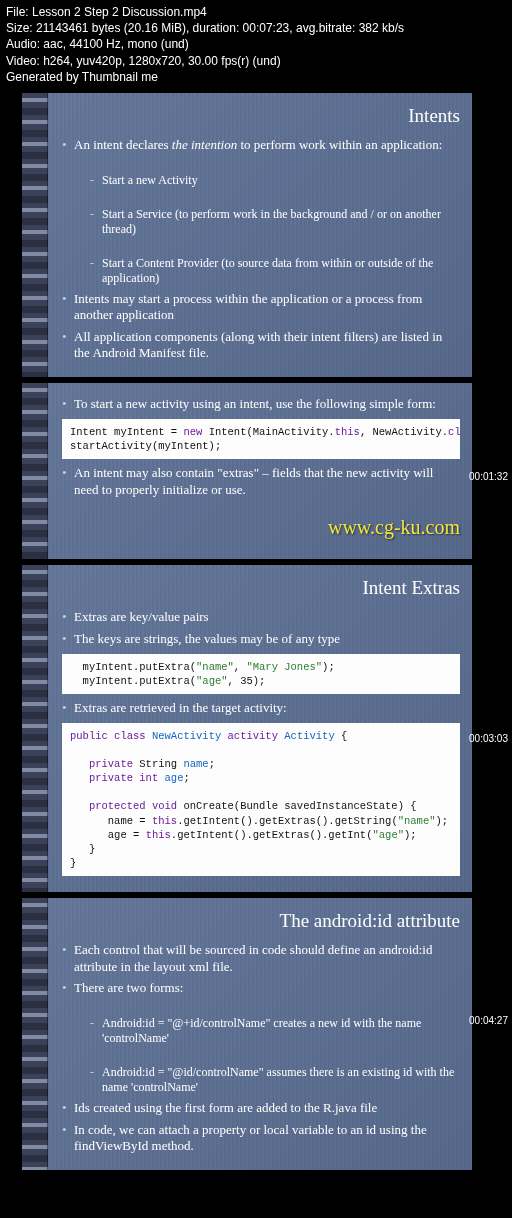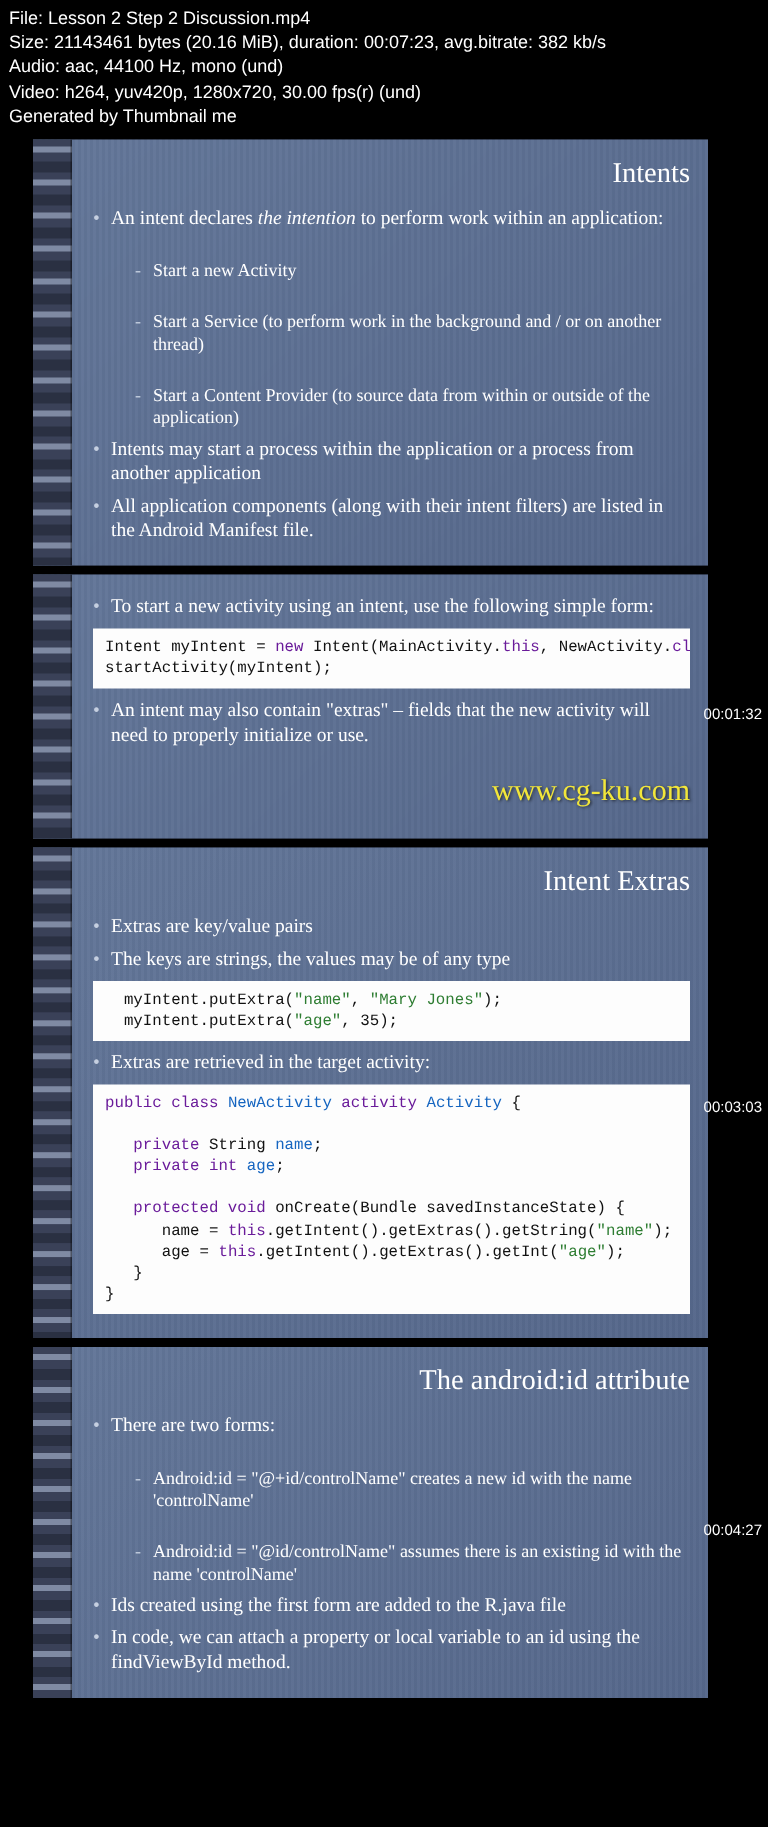--- a/index.html
+++ b/index.html
@@ -171,20 +171,21 @@
    <span class="kw">protected void</span> onCreate(Bundle savedInstanceState) {
       name = <span class="kw">this</span>.getIntent().getExtras().getString(<span class="str">"name"</span>);
       age = <span class="kw">this</span>.getIntent().getExtras().getInt(<span class="str">"age"</span>);
    }
 }</div>
   </div>
 
   <div class="slide">
     <div class="spiral"></div>
     <h2>The android:id attribute</h2>
+    <div class="bullet">Each control that will be sourced in code should define an android:id attribute in the layout xml file.</div>
     <div class="bullet">There are two forms:</div>
     <div class="subbullet">Android:id = "@+id/controlName" creates a new id with the name 'controlName'</div>
     <div class="subbullet">Android:id = "@id/controlName" assumes there is an existing id with the name 'controlName'</div>
     <div class="bullet">Ids created using the first form are added to the R.java file</div>
     <div class="bullet">In code, we can attach a property or local variable to an id using the findViewById method.</div>
   </div>
 
 </div>
 
 </body></html>

